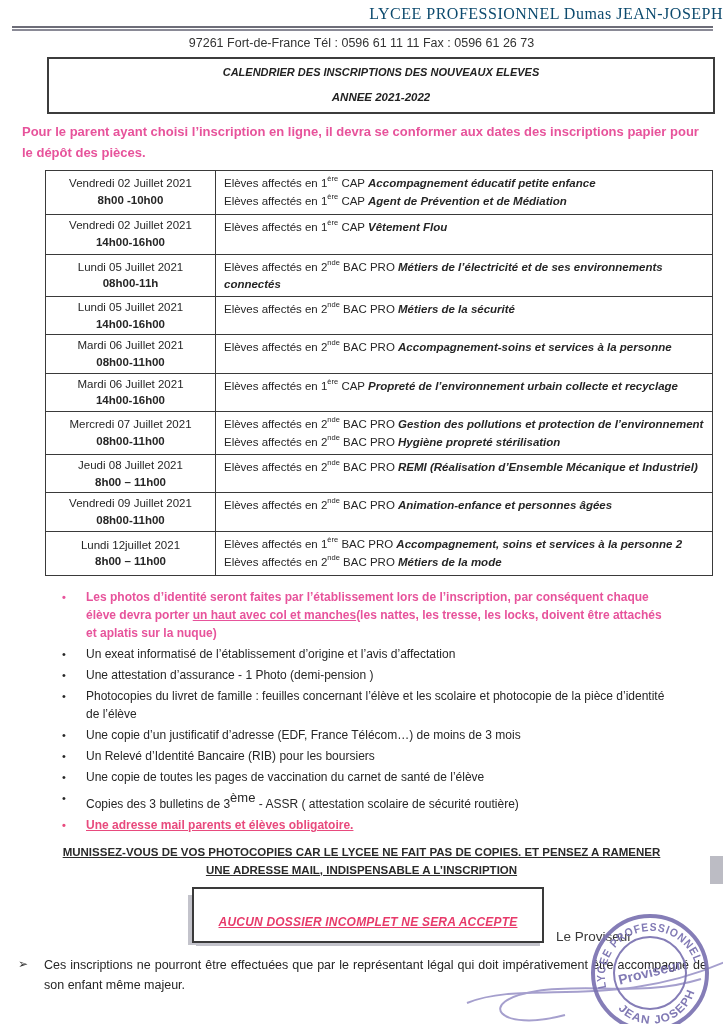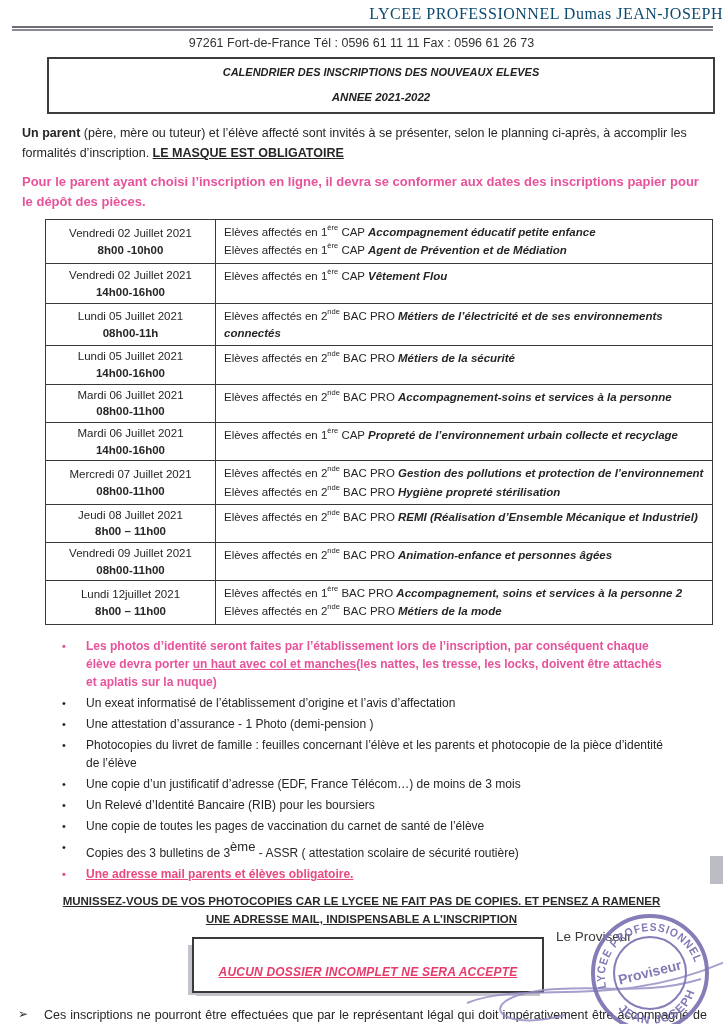--- a/index.html
+++ b/index.html
@@ -89,21 +89,20 @@
 
   <div class="school-name">LYCEE PROFESSIONNEL Dumas JEAN-JOSEPH</div>
   <div class="double-rule"></div>
   <div class="contact-line">97261 Fort-de-France Tél : 0596 61 11 11 Fax : 0596 61 26 73</div>
 
   <div class="banner-box">
     <div class="b1">CALENDRIER DES INSCRIPTIONS DES NOUVEAUX ELEVES</div>
     <div class="b2">ANNEE 2021-2022</div>
   </div>
 
-  <p class="intro"><span class="b">Un parent</span><span> (père, mère ou tuteur) et l’élève affecté sont invités à se présenter, selon le planning ci-après, à accomplir les formalités d’inscription. </span><span class="bu">LE MASQUE EST OBLIGATOIRE</span></p>
 
   <p class="pink-notice">Pour le parent ayant choisi l’inscription en ligne, il devra se conformer aux dates des inscriptions papier pour le dépôt des pièces.</p>
 
   <table class="schedule">
     <tbody>
       <tr class="rh44">
         <td class="c-date">
             <div>Vendredi 02 Juillet 2021</div>
             <div class="time">8h00 -10h00</div>
           </td>
@@ -207,21 +206,21 @@
     <li>
       <span class="bullet">•</span>
       <span class="txt">Un exeat informatisé de l’établissement d’origine et l’avis d’affectation</span>
     </li>
     <li>
       <span class="bullet">•</span>
       <span class="txt">Une attestation d’assurance  -  1 Photo (demi-pension )</span>
     </li>
     <li>
       <span class="bullet">•</span>
-      <span class="txt">Photocopies du livret de famille : feuilles concernant l’élève et les parents et photocopie de la pièce d’identité de l’élève</span>
+      <span class="txt">Photocopies du livret de famille : feuilles concernant l’élève et les scolaire et photocopie de la pièce d’identité de l’élève</span>
     </li>
     <li>
       <span class="bullet">•</span>
       <span class="txt">Une copie  d’un justificatif d’adresse (EDF, France Télécom…) de moins de 3 mois</span>
     </li>
     <li>
       <span class="bullet">•</span>
       <span class="txt">Un Relevé d’Identité Bancaire (RIB) pour les boursiers</span>
     </li>
     <li>

